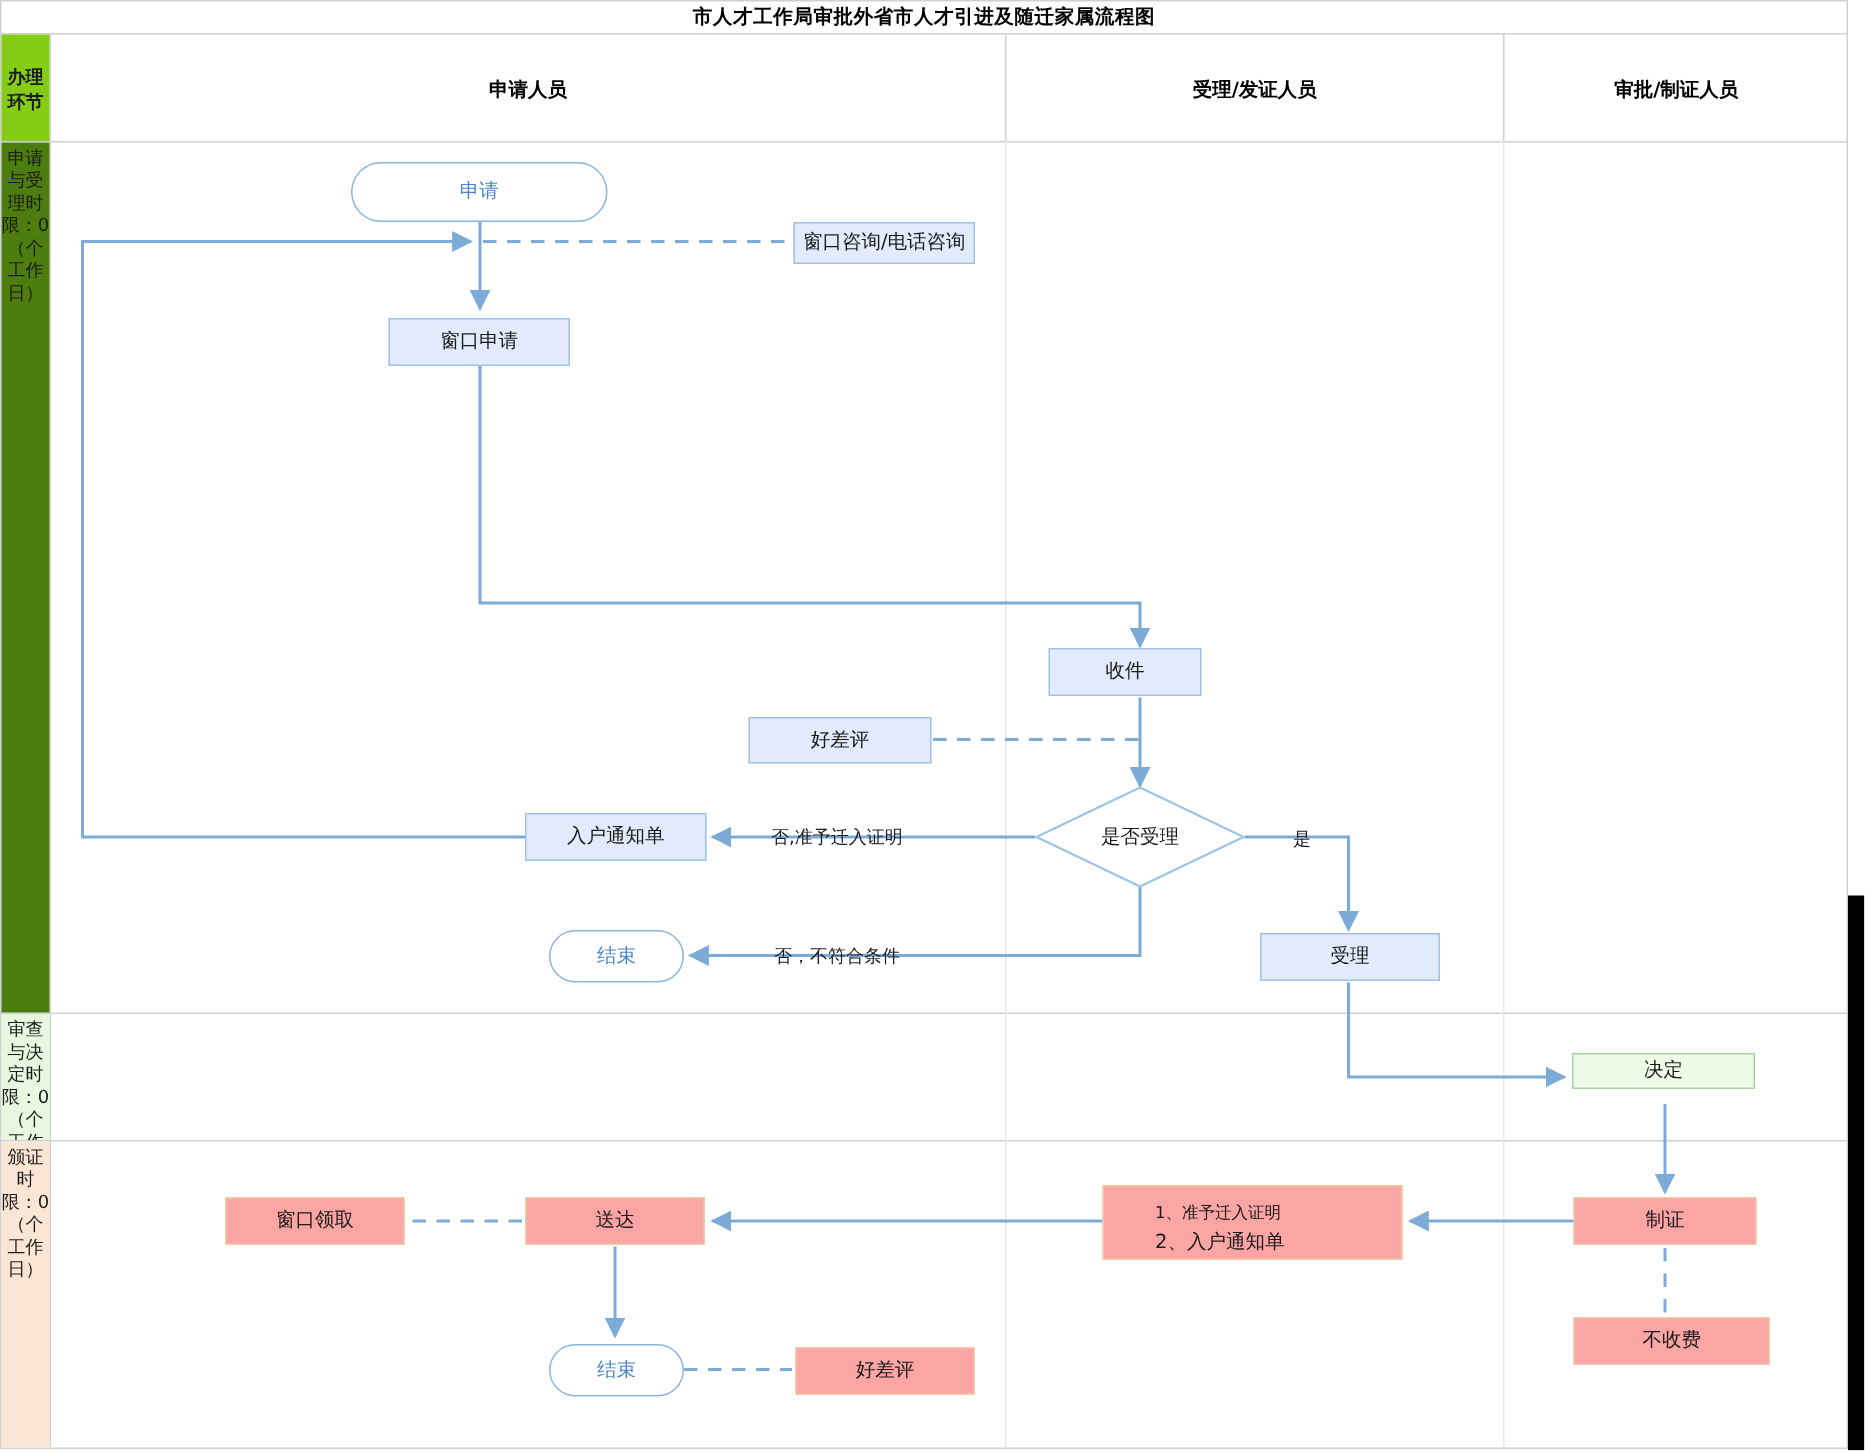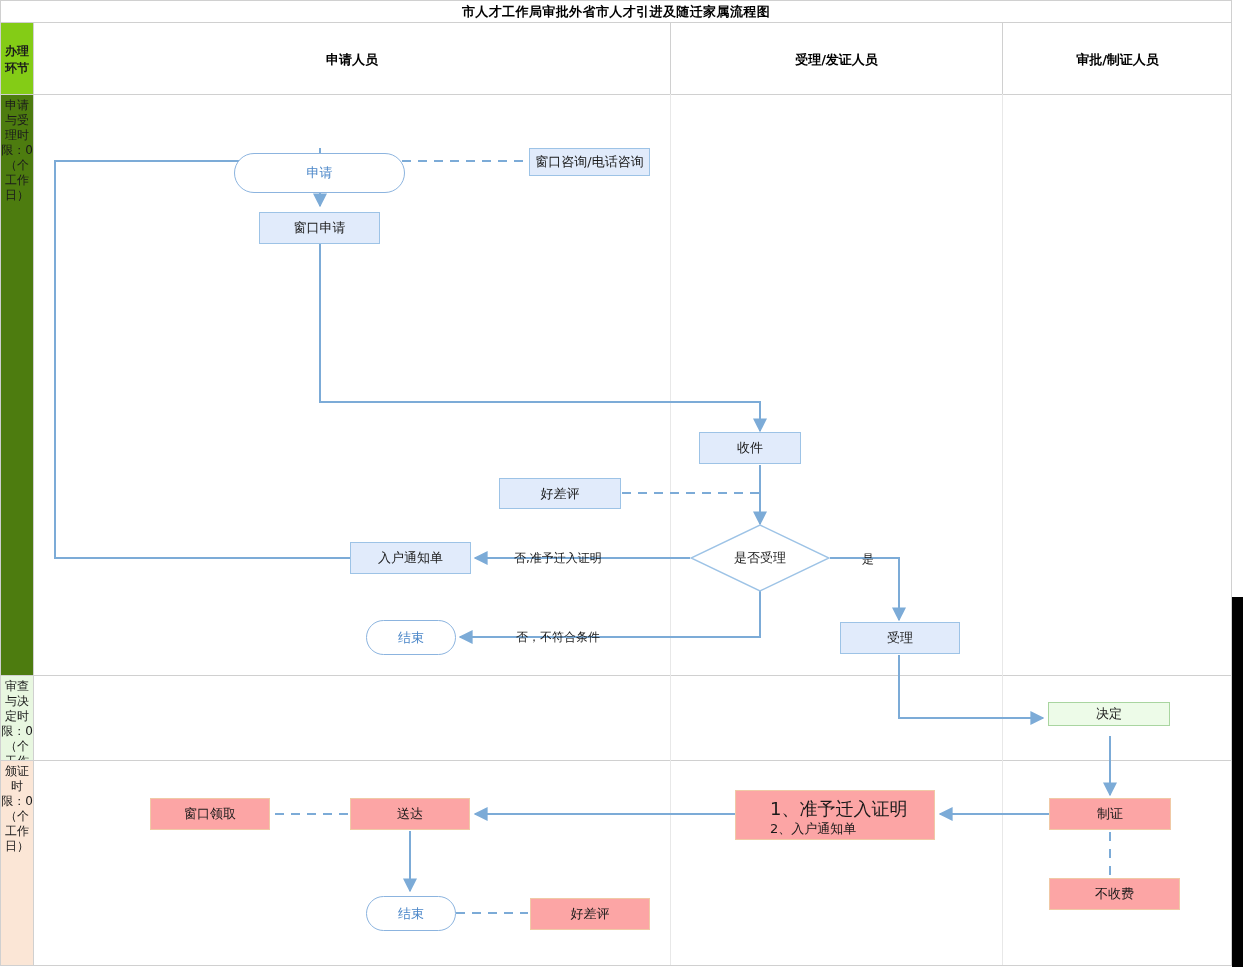--- a/index.html
+++ b/index.html
@@ -202,21 +202,21 @@
       <path d="M 735,814 L 475,814" marker-end="url(#arw)"></path>
 
       <path d="M 348,814 L 268,814" stroke-dasharray="9 7"></path>
 
       <path d="M 410,831 L 410,891" marker-end="url(#arw)"></path>
 
       <path d="M 456,913 L 528,913" stroke-dasharray="9 7"></path>
     </g>
   </svg>
 
-  <div class="node term" style="left:234px; top:108px; width:171px; height:40px;margin-top:45px;">申请</div>
+  <div class="node term" style="left:234px; top:108px; width:171px; height:40px;">申请</div>
 
   <div class="node blue" style="left:529px; top:148px; width:121px; height:28px;">窗口咨询/电话咨询</div>
 
   <div class="node blue" style="left:259px; top:212px; width:121px; height:32px;">窗口申请</div>
 
   <div class="node blue" style="left:699px; top:432px; width:102px; height:32px;">收件</div>
 
   <div class="node blue" style="left:499px; top:478px; width:122px; height:31px;">好差评</div>
 
   <div class="node blue" style="left:350px; top:542px; width:121px; height:32px;">入户通知单</div>
@@ -232,21 +232,21 @@
 
   <div class="node blue" style="left:840px; top:622px; width:120px; height:32px;">受理</div>
 
   <div class="node green" style="left:1048px; top:702px; width:122px; height:24px;">决定</div>
 
   <div class="node peach" style="left:1049px; top:798px; width:122px; height:32px;">制证</div>
 
   <div class="node peach" style="left:1049px; top:878px; width:131px; height:32px;">不收费</div>
 
   <div class="node peach left-align" style="left:735px; top:790px; width:200px; height:50px; display:block; padding-top:8px;">
-    <div style="padding-left:14px; font-size:18px; line-height:20px;">1、准予迁入证明</div>
+    <div style="padding-left:14px; font-size:11px; line-height:20px;">1、准予迁入证明</div>
     <div style="padding-left:14px; font-size:13px; line-height:20px;">2、入户通知单</div>
   </div>
 
   <div class="node peach" style="left:150px; top:798px; width:120px; height:32px;">窗口领取</div>
 
   <div class="node peach" style="left:350px; top:798px; width:120px; height:32px;">送达</div>
 
   <div class="node term" style="left:366px; top:896px; width:90px; height:35px;">结束</div>
 
   <div class="node peach" style="left:530px; top:898px; width:120px; height:32px;">好差评</div>

